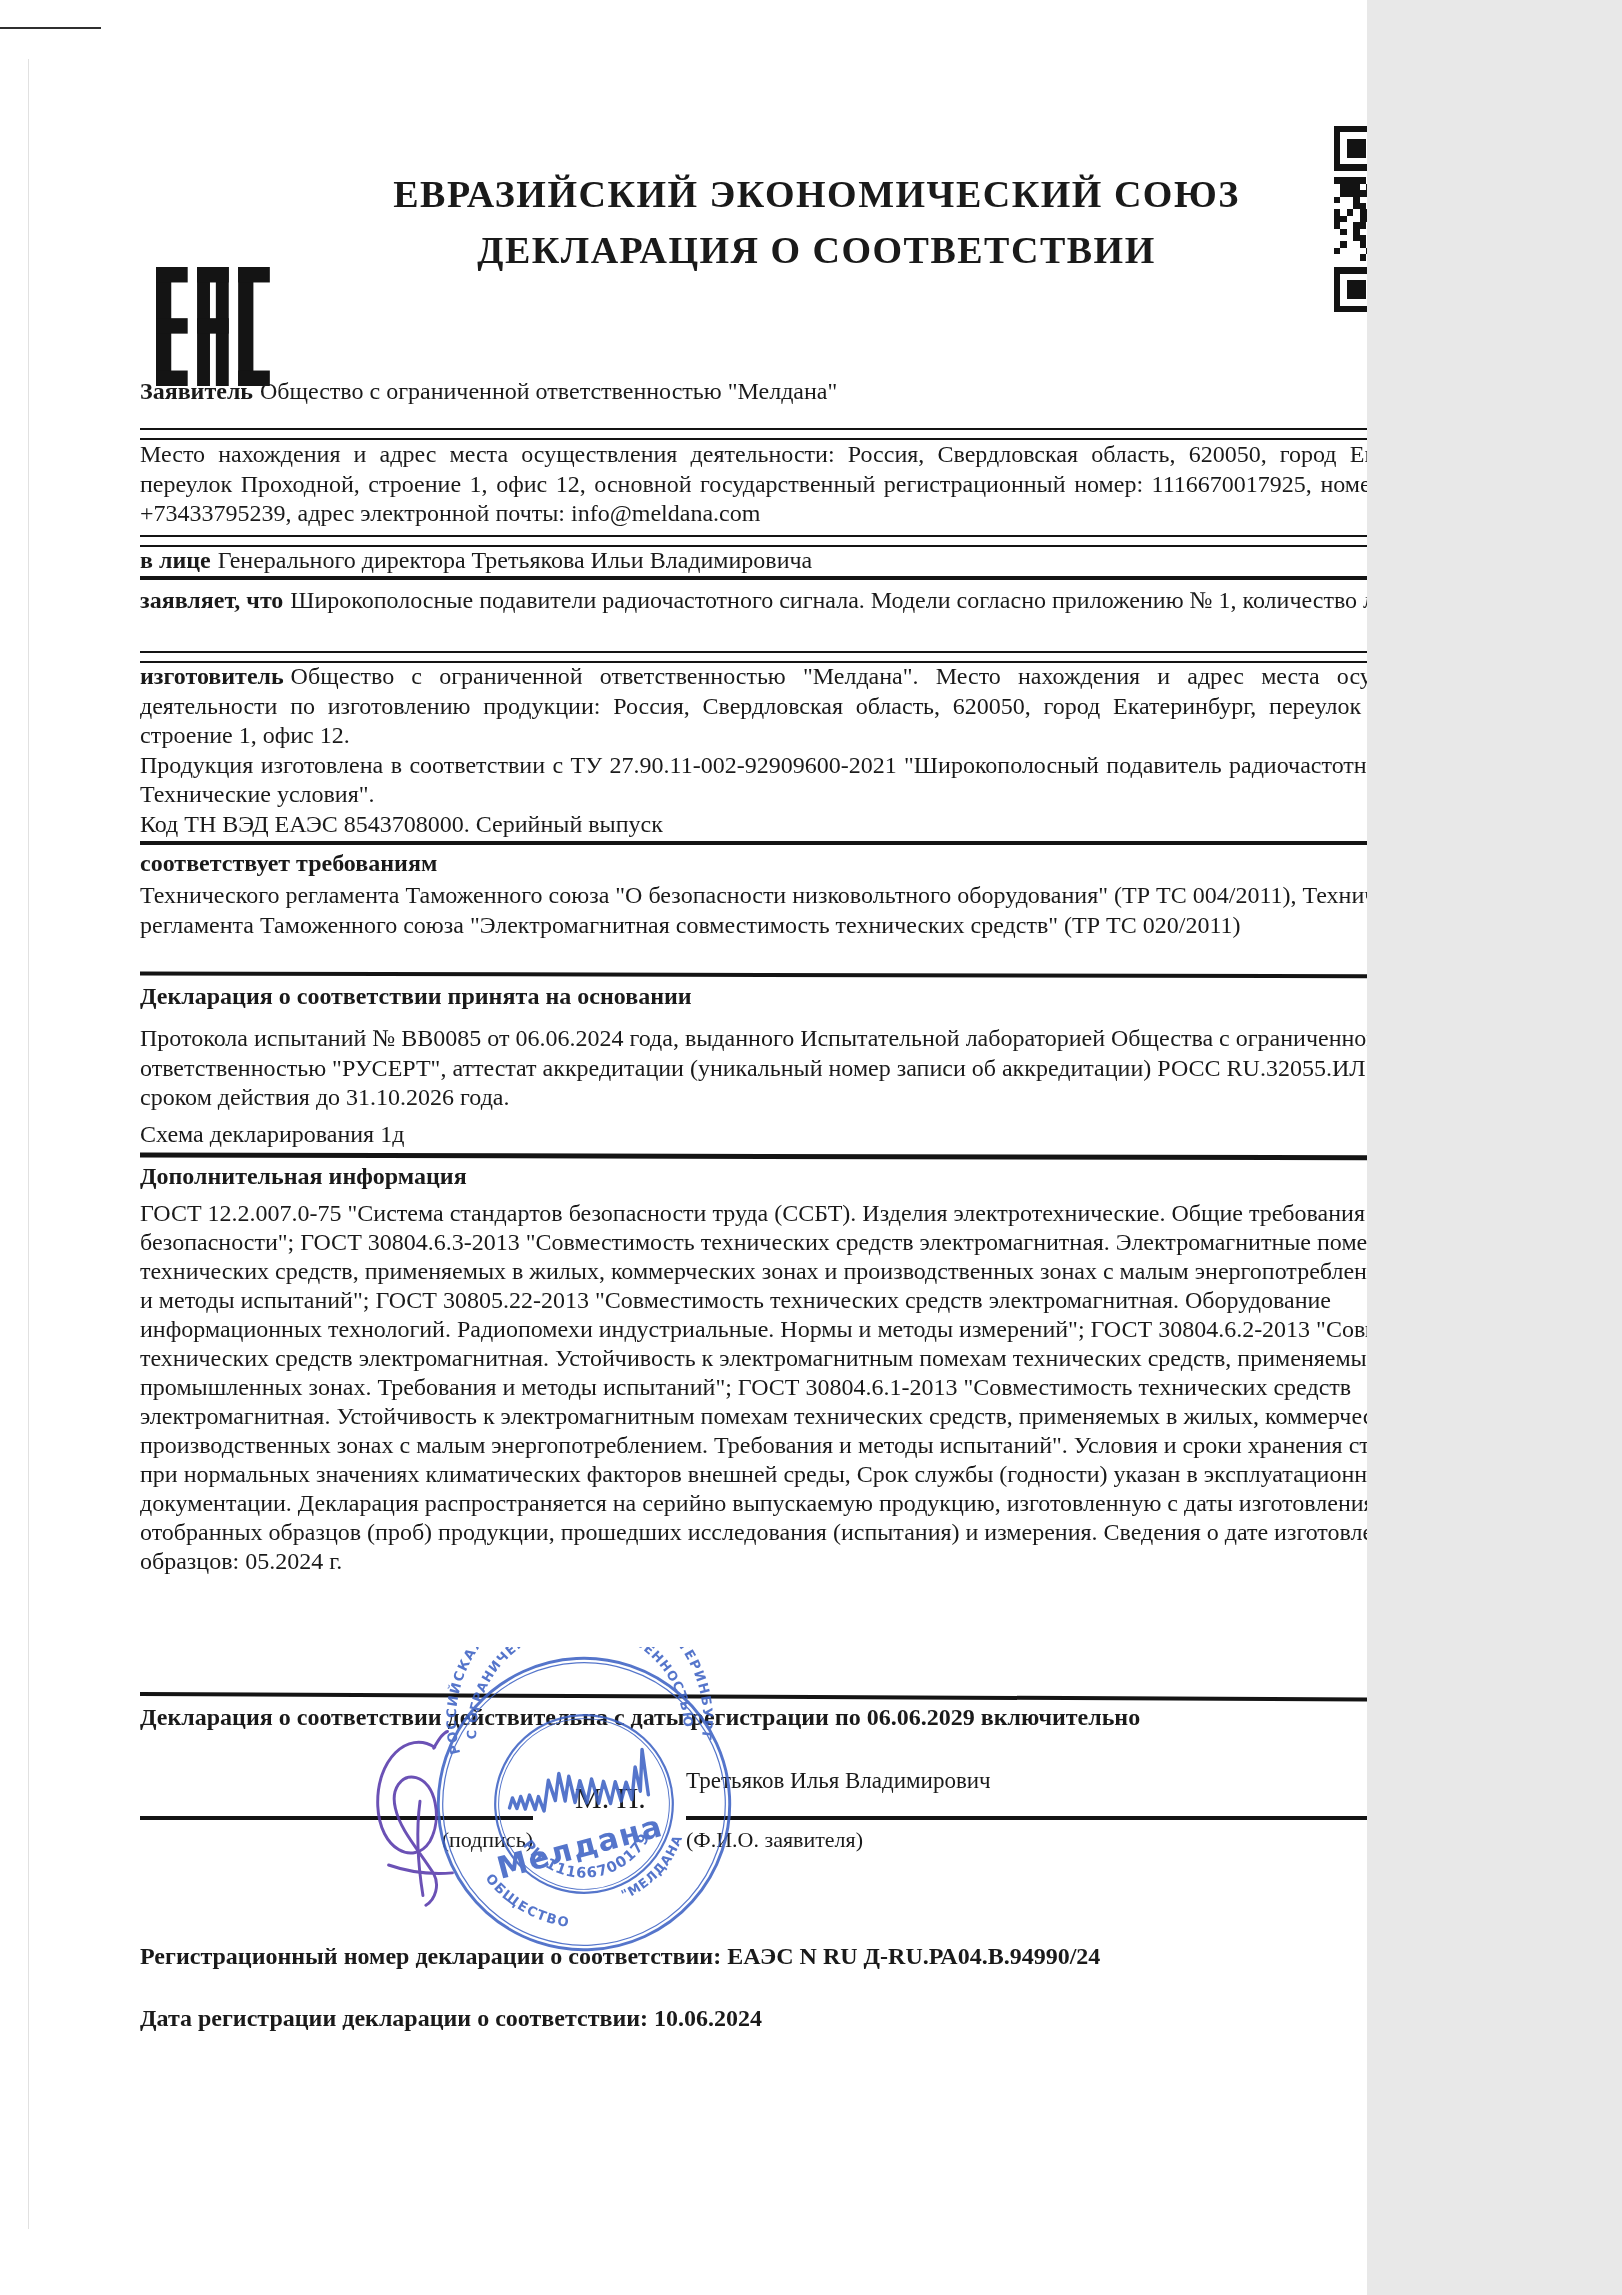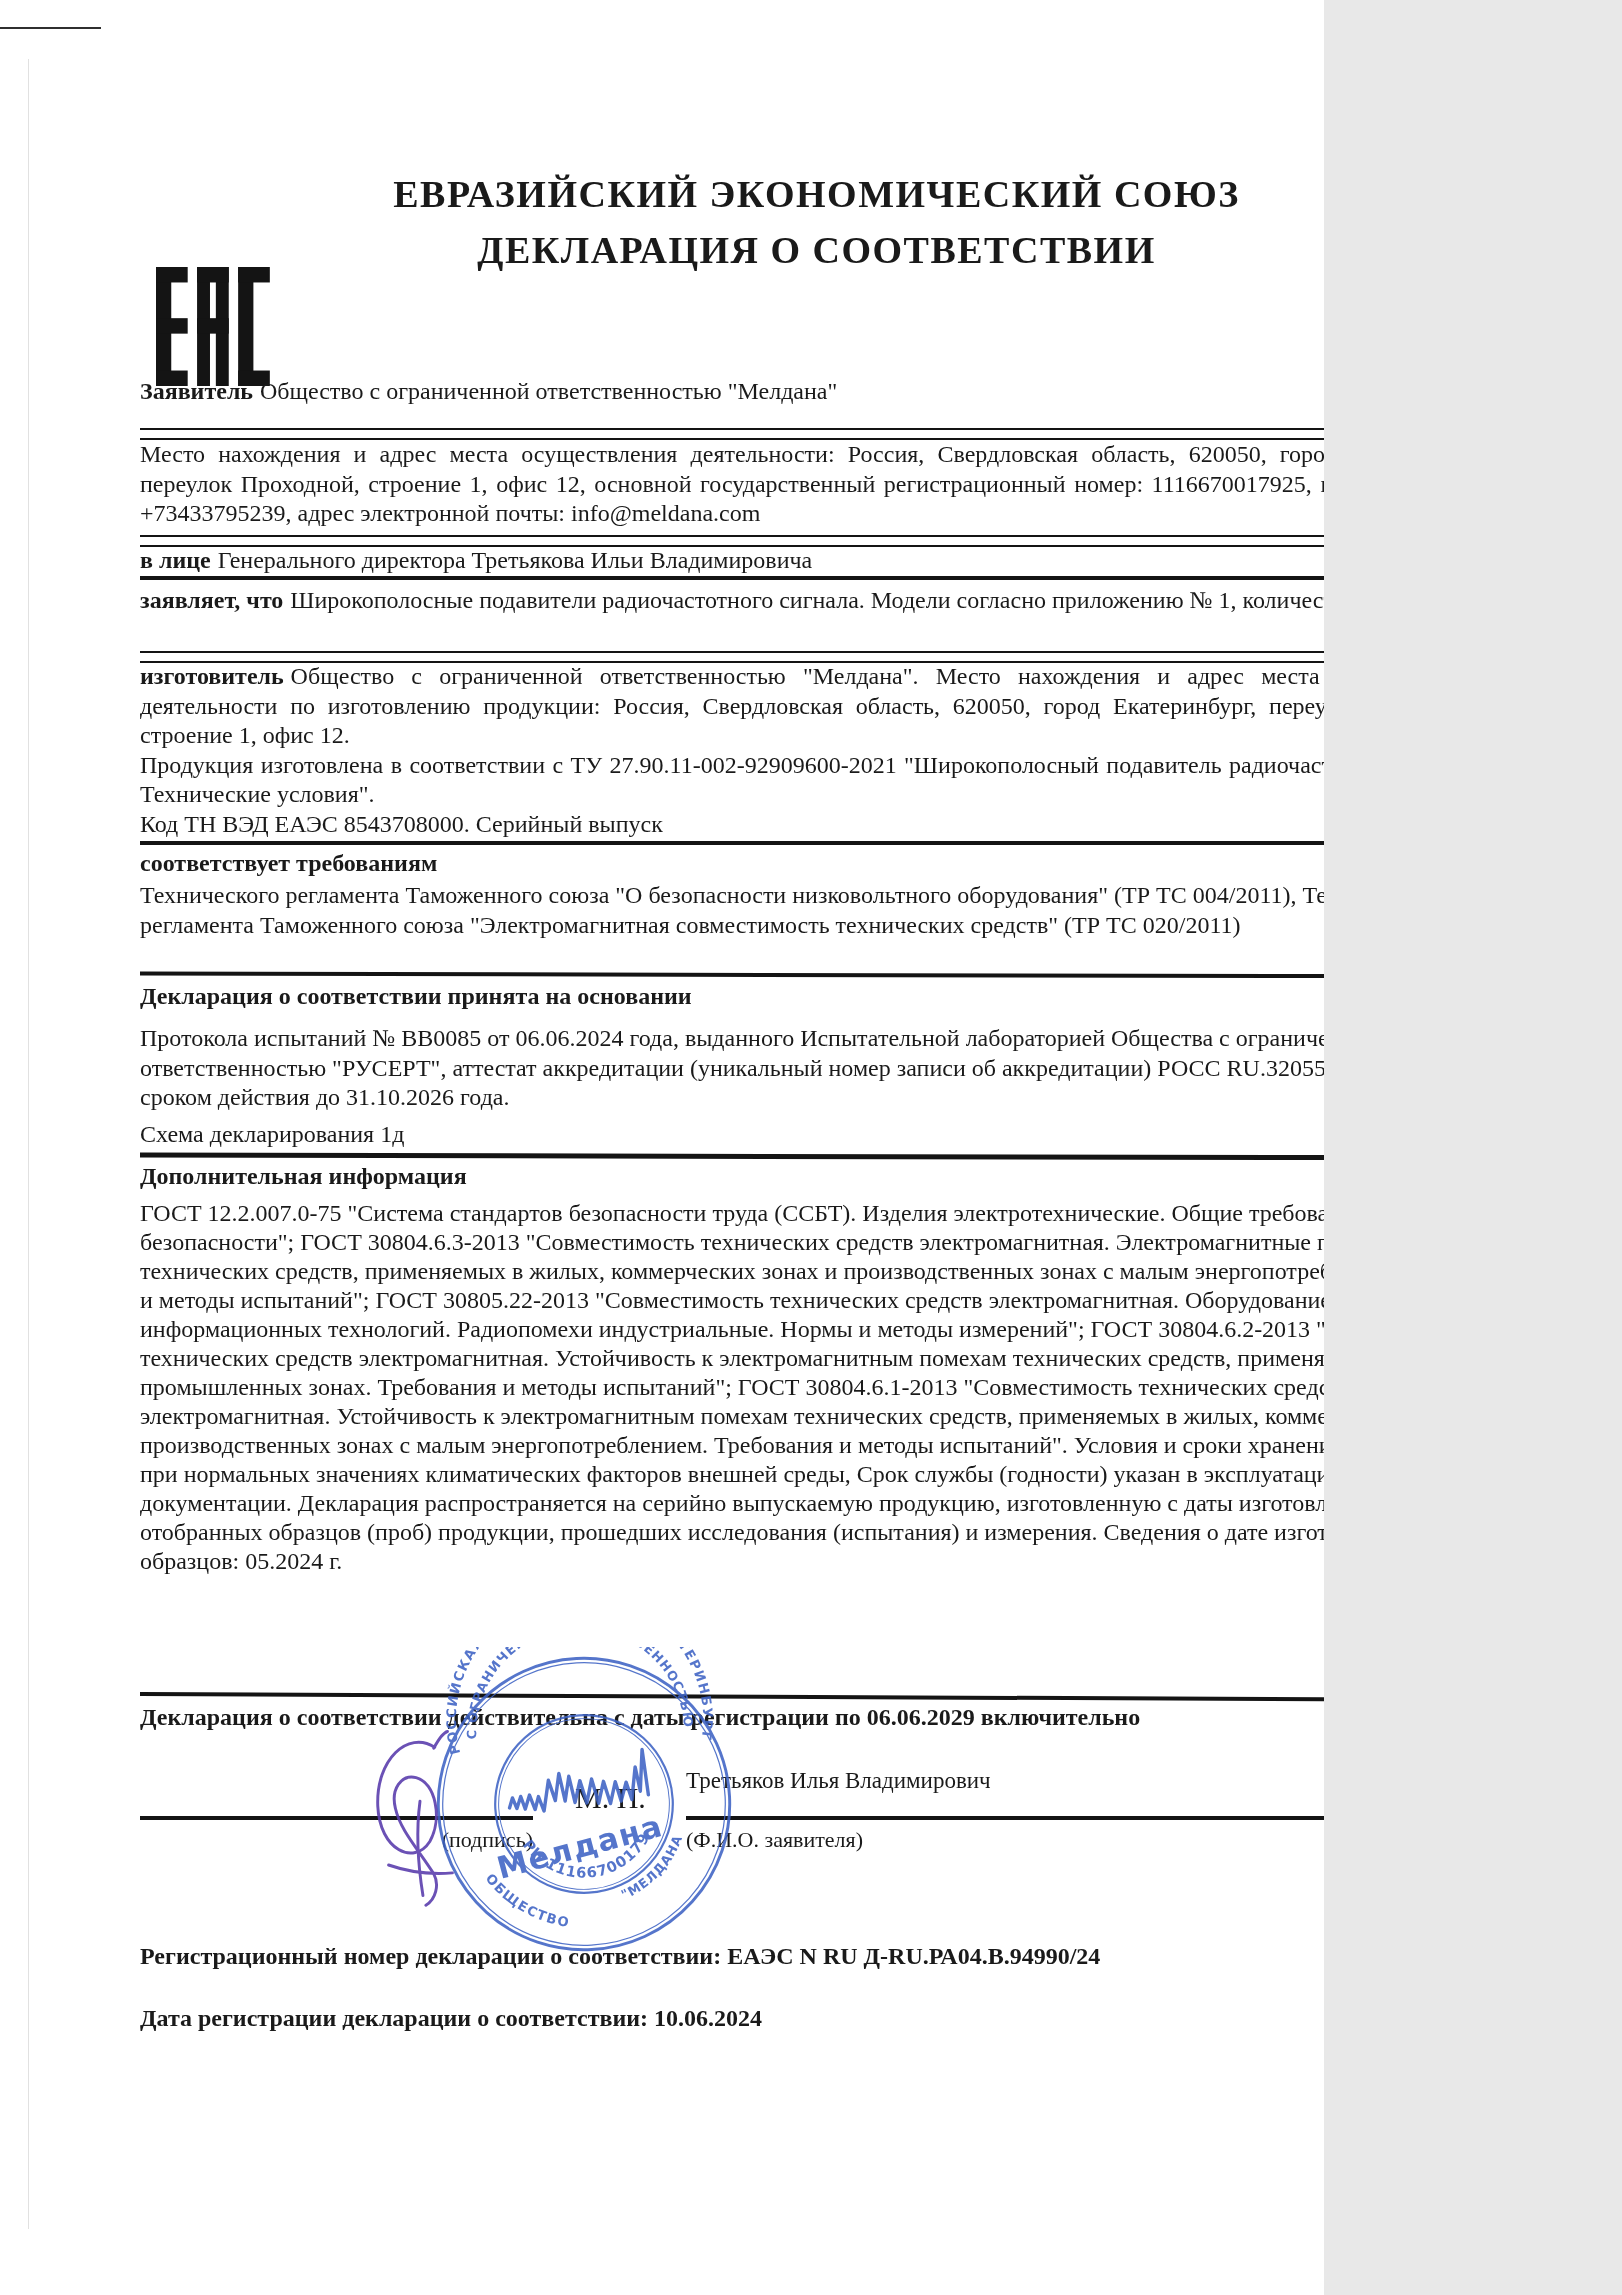--- a/index.html
+++ b/index.html
@@ -1,17 +1,17 @@
 <!DOCTYPE html>
 <html style="font-size:7.9px"><head>
 <meta charset="utf-8">
 <style>
   html,body{margin:0;padding:0;background:#e8e8e8;}
   .page{position:relative;width:1324px;height:2295px;background:#ffffff;overflow:hidden;
-        font-family:"Liberation Serif","DejaVu Serif",serif;color:#1a1a1a;}
+        font-family:"Liberation Serif","DejaVu Serif",serif;color:#1a1a1a;padding-left:43px;}
   .abs{position:absolute;}
   
   .scan-top-line{left:0;top:26.5px;width:101px;height:2.5px;background:#2f2f2f;}
   .scan-left-line{left:27.5px;top:59px;width:1px;height:2170px;background:#c9c9c9;opacity:.55;}
   
   .titles{left:140px;width:1353px;top:166px;text-align:center;font-weight:bold;
           font-size:38px;line-height:56px;letter-spacing:1.5px;}
   .eac{left:156px;top:267px;width:115px;height:119px;}
   .qr{left:1334px;top:126px;width:186px;height:186px;}
   

